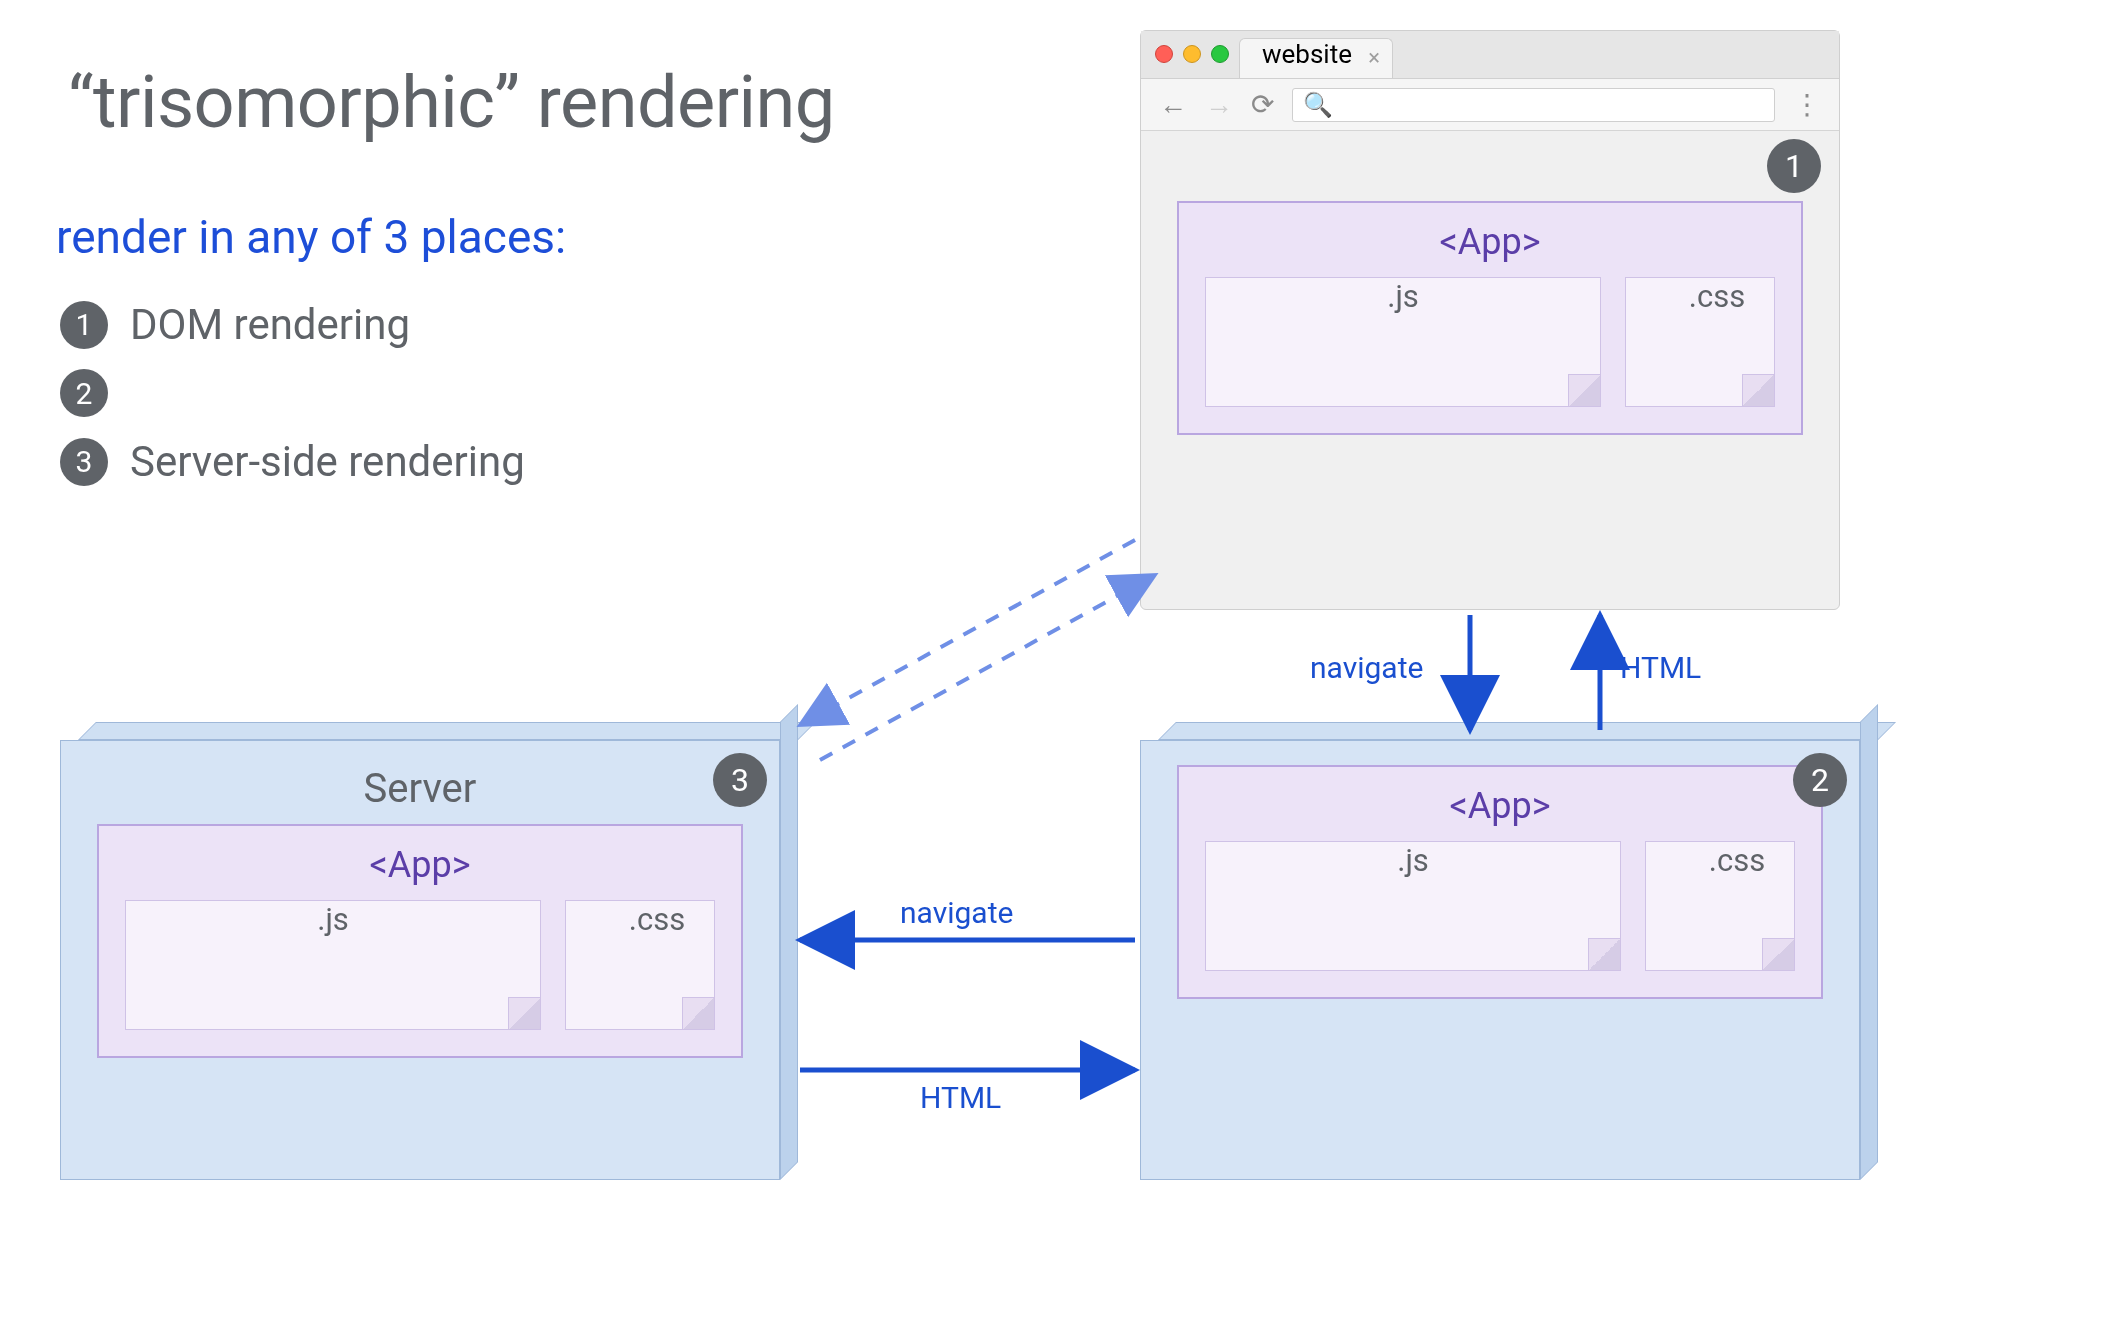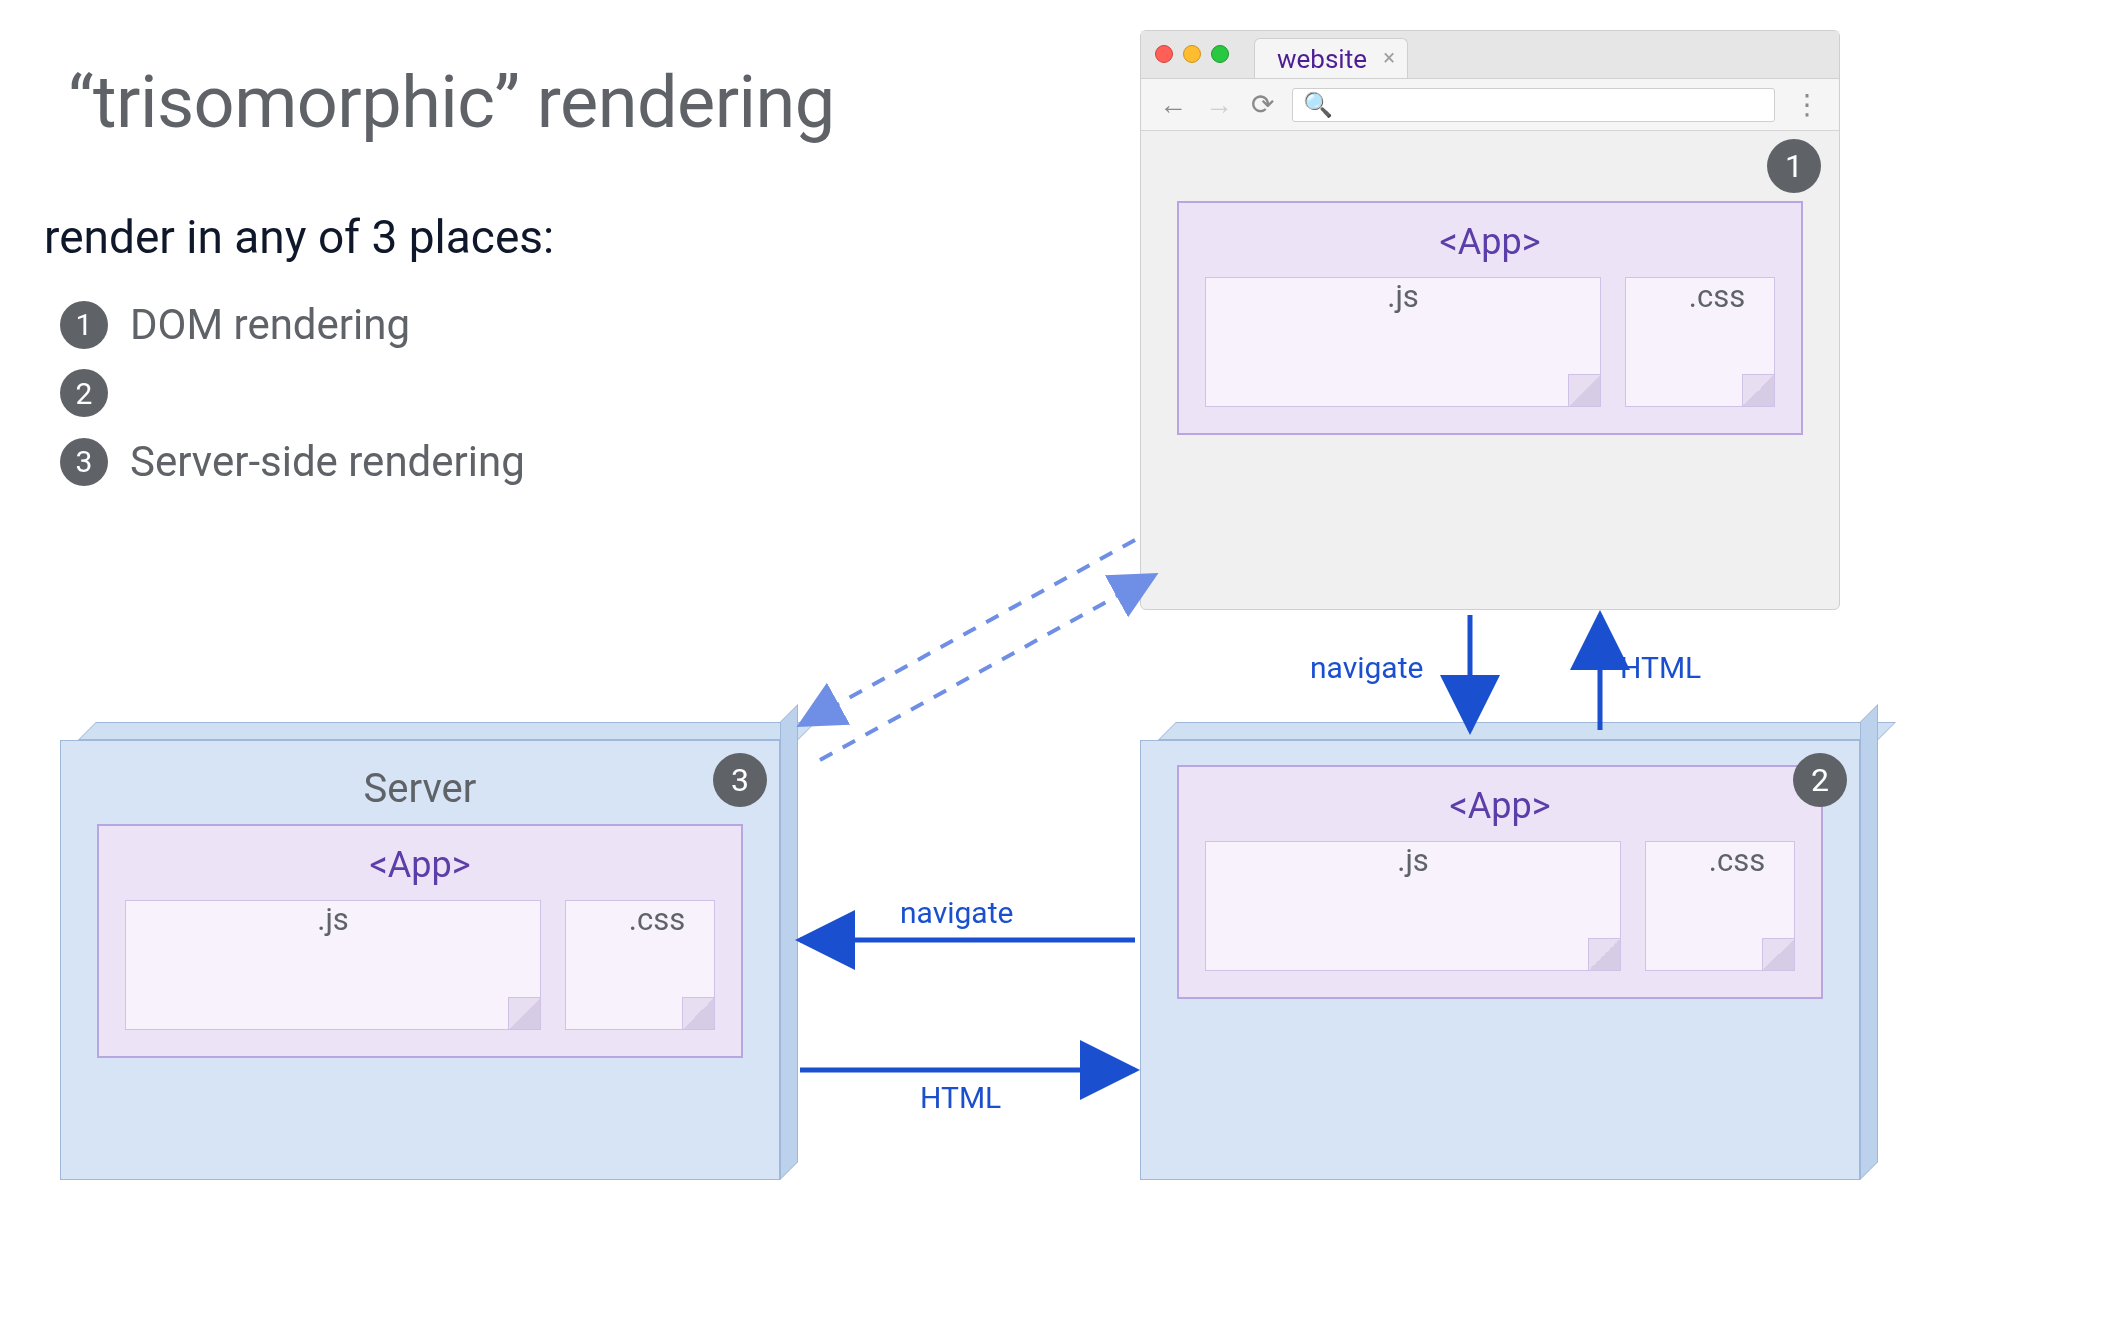--- a/index.html
+++ b/index.html
@@ -21,24 +21,24 @@
     position: absolute;
     left: 68px;
     top: 60px;
     font-size: 72px;
     font-weight: 400;
     color: #5f6368;
     letter-spacing: -0.5px;
   }
   .subtitle {
     position: absolute;
-    left: 44px;
+    left: 56px;
     top: 210px;
     font-size: 46px;
-    color: #0f172a;
+    color: #1d4ed8;
   }
   .list {
     position: absolute;
     left: 60px;
     top: 300px;
   }
   .list .item {
     display: flex;
     align-items: center;
     gap: 22px;
@@ -176,29 +176,29 @@
   }
   .traffic span {
     width: 18px; height: 18px; border-radius: 50%;
     display: inline-block;
   }
   .traffic .r { background:#ff5f57; border:1px solid #d0433b;}
   .traffic .y { background:#febc2e; border:1px solid #cc941f;}
   .traffic .g { background:#28c840; border:1px solid #1e9a30;}
   .tab {
     position: absolute;
-    left: 113px; bottom: 0;
+    left: 98px; bottom: 0;
     height: 40px;
     padding: 0 40px 0 22px;
     background: #f5f5f5;
     border: 1px solid #cfcfcf;
     border-bottom: none;
     border-radius: 6px 6px 0 0;
-    display: flex; align-items: center;
-    font-size: 26px; color:#4c1d95;
+    display: flex; 
+    font-size: 26px; color:#000000;
   }
   .tab::after{
     content: "×";
     position:absolute; right:12px; top:6px;
     color:#9e9e9e; font-size:22px;
   }
   .toolbar {
     height: 52px;
     background: #f5f5f5;
     display: flex;

